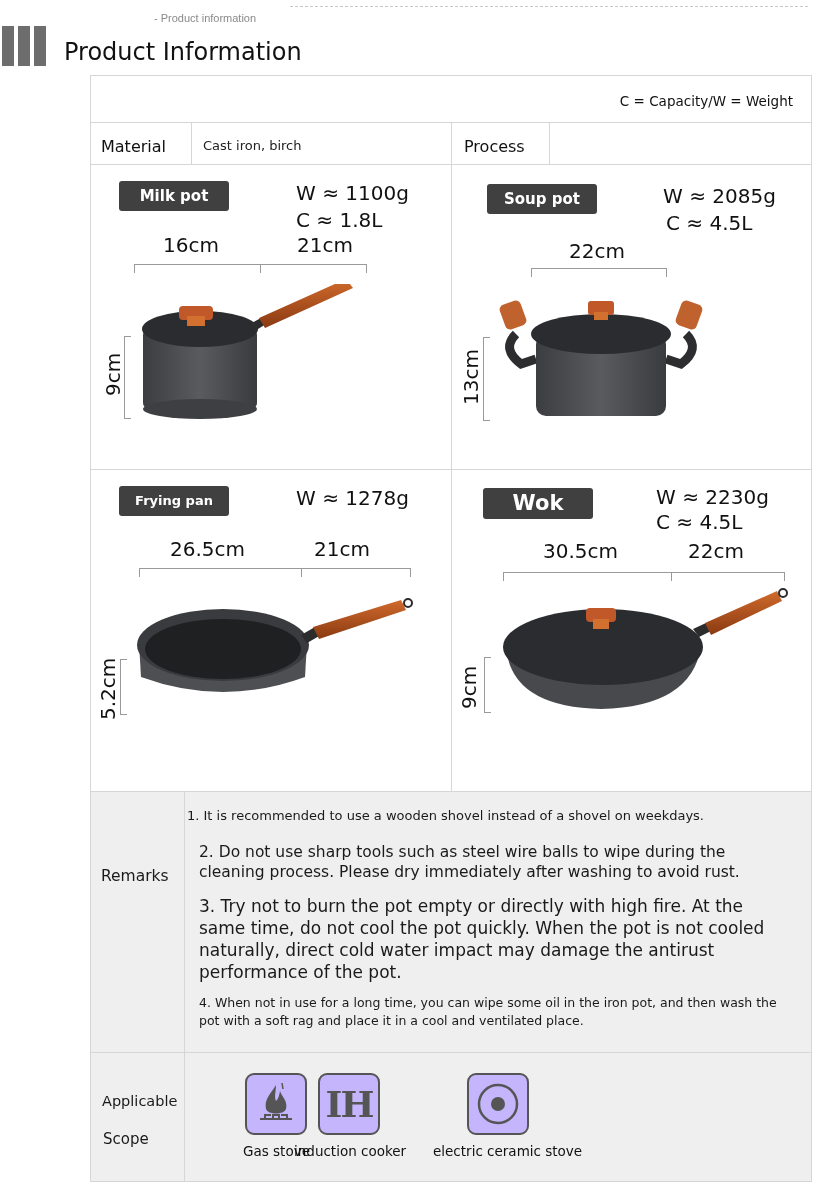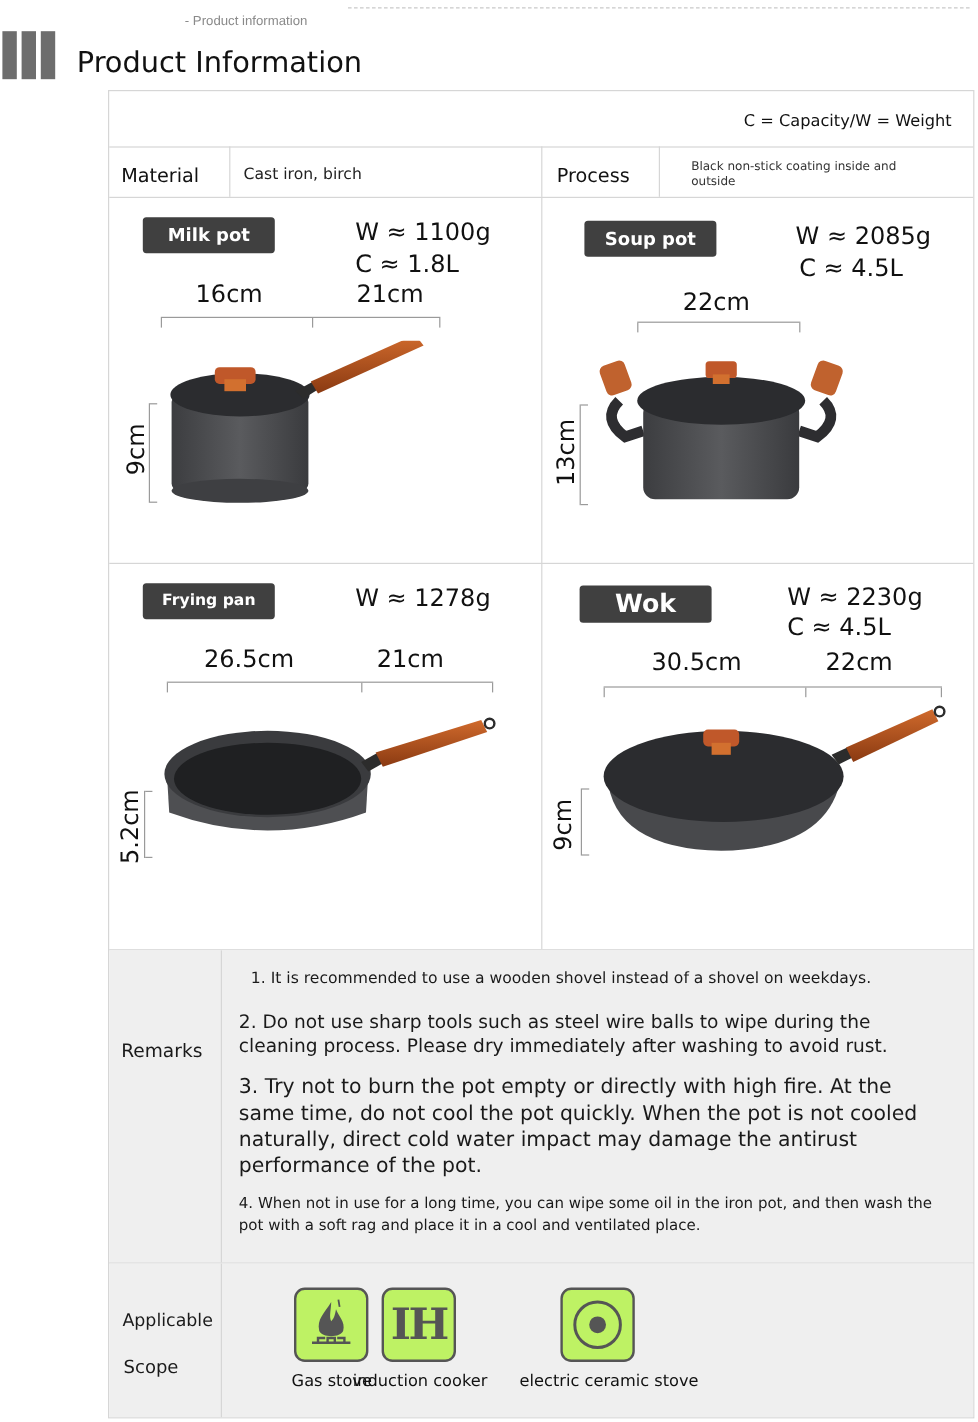--- a/index.html
+++ b/index.html
@@ -21,21 +21,21 @@
   .spec{font-size:20px;color:#111;line-height:25px;}
   .dim{font-size:20px;color:#111;}
   .ruler{border-top:1px solid #9a9a9a;height:8px;}
   .ruler .tick{position:absolute;top:0;width:1px;height:8px;background:#9a9a9a;}
   .vruler{border-left:1px solid #9a9a9a;width:6px;}
   .vruler::before,.vruler::after{content:"";position:absolute;left:0;width:6px;border-top:1px solid #9a9a9a;}
   .vruler::before{top:0;} .vruler::after{bottom:0;}
   .vtext{font-size:20px;color:#111;transform:rotate(-90deg);transform-origin:left top;white-space:nowrap;}
   .grey-section{background:#efefef;}
   .remark{font-family:"DejaVu Sans",sans-serif;color:#1a1a1a;}
-  .scope-icon{width:62px;height:62px;border:2.5px solid #555;border-radius:9px;box-sizing:border-box;background:#bef264;display:flex;align-items:center;justify-content:center;}
+  .scope-icon{width:62px;height:62px;border:2.5px solid #555;border-radius:9px;box-sizing:border-box;background:#c4b5fd;display:flex;align-items:center;justify-content:center;}
   .scope-label{font-size:13.5px;color:#111;white-space:nowrap;}
 </style>
 </head>
 <body>
 
 <div class="abs dashline"></div>
 <div class="abs subtitle">- Product  information</div>
 <div class="abs bars">
     <span></span>
     <span></span>
@@ -47,21 +47,20 @@
 
   <div class="abs legend">C = Capacity/W = Weight</div>
   <div class="hline" style="top:46px;"></div>
 
   <div class="vline" style="left:100px;top:46px;height:42px;"></div>
   <div class="vline" style="left:360px;top:46px;height:42px;"></div>
   <div class="vline" style="left:458px;top:46px;height:42px;"></div>
   <div class="abs cell-label" style="left:10px;top:61px;">Material</div>
   <div class="abs small" style="left:112px;top:62px;">Cast iron, birch</div>
   <div class="abs cell-label" style="left:373px;top:61px;">Process</div>
-  <div class="abs tiny" style="left:485px;top:58px;width:180px;">Black non-stick coating inside and outside</div>
   <div class="hline" style="top:88px;"></div>
 
   <div class="vline" style="left:360px;top:88px;height:627px;"></div>
   <div class="hline" style="top:393px;"></div>
   <div class="hline" style="top:715px;"></div>
 
   <div class="abs" style="left:0;top:88px;width:360px;height:305px;">
     <div class="abs tag" style="left:28px;top:17px;width:110px;height:30px;line-height:30px;">Milk pot</div>
     <div class="abs spec" style="left:205px;top:17px;">W ≈ 1100g</div>
     <div class="abs spec" style="left:205px;top:44px;">C ≈ 1.8L</div>
@@ -180,21 +179,21 @@
       <polygon points="204,36 276,4 281,14 210,48" fill="url(#w4)"></polygon>
       <circle cx="282" cy="6" r="4" stroke="#2c2c2c" stroke-width="2" fill="none"></circle>
       <rect x="85" y="21" width="30" height="14" rx="4" fill="#c0582a"></rect>
       <rect x="92" y="32" width="16" height="10" fill="#d2702f"></rect>
     </svg>
   </div>
 
   <div class="abs grey-section" style="left:0;top:716px;width:720px;height:260px;">
     <div class="vline" style="left:93px;top:0;height:260px;"></div>
     <div class="abs remark" style="left:10px;top:75px;font-size:15.5px;">Remarks</div>
-    <div class="abs remark" style="left:118px;top:16px;width:600px;font-size:13px;">1. It is recommended to use a wooden shovel instead of a shovel on weekdays.</div>
+    <div class="abs remark" style="left:96px;top:16px;width:600px;font-size:13px;">1. It is recommended to use a wooden shovel instead of a shovel on weekdays.</div>
     <div class="abs remark" style="left:108px;top:50px;width:590px;font-size:15.5px;line-height:20px;">2. Do not use sharp tools such as steel wire balls to wipe during the cleaning process. Please dry immediately after washing to avoid rust.</div>
     <div class="abs remark" style="left:108px;top:103px;width:595px;font-size:17px;line-height:22px;">3. Try not to burn the pot empty or directly with high fire. At the same time, do not cool the pot quickly. When the pot is not cooled naturally, direct cold water impact may damage the antirust performance of the pot.</div>
     <div class="abs remark" style="left:108px;top:202px;width:600px;font-size:12.5px;line-height:18px;">4. When not in use for a long time, you can wipe some oil in the iron pot, and then wash the pot with a soft rag and place it in a cool and ventilated place.</div>
   </div>
   <div class="hline" style="top:976px;"></div>
 
   <div class="abs grey-section" style="left:0;top:977px;width:720px;height:128px;">
     <div class="vline" style="left:93px;top:0;height:128px;"></div>
     <div class="abs" style="left:11px;top:40px;font-size:14.5px;">Applicable</div>
     <div class="abs" style="left:12px;top:77px;font-size:15px;">Scope</div>

